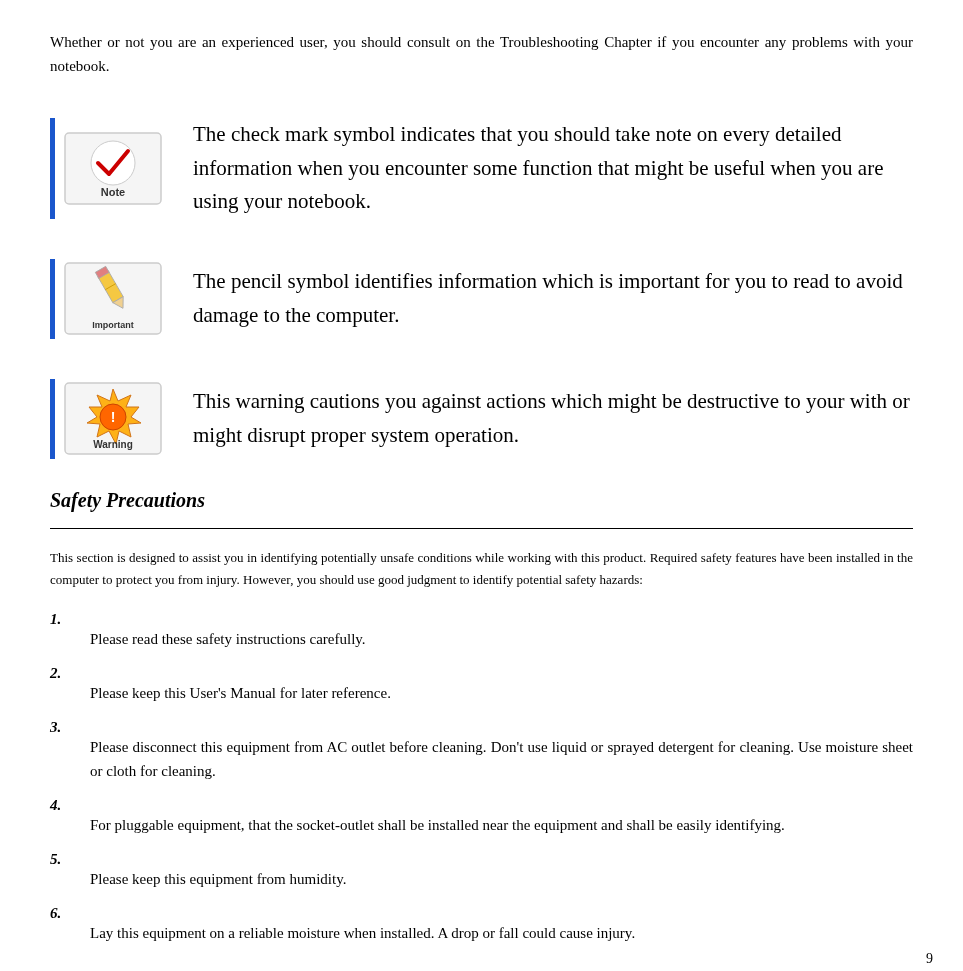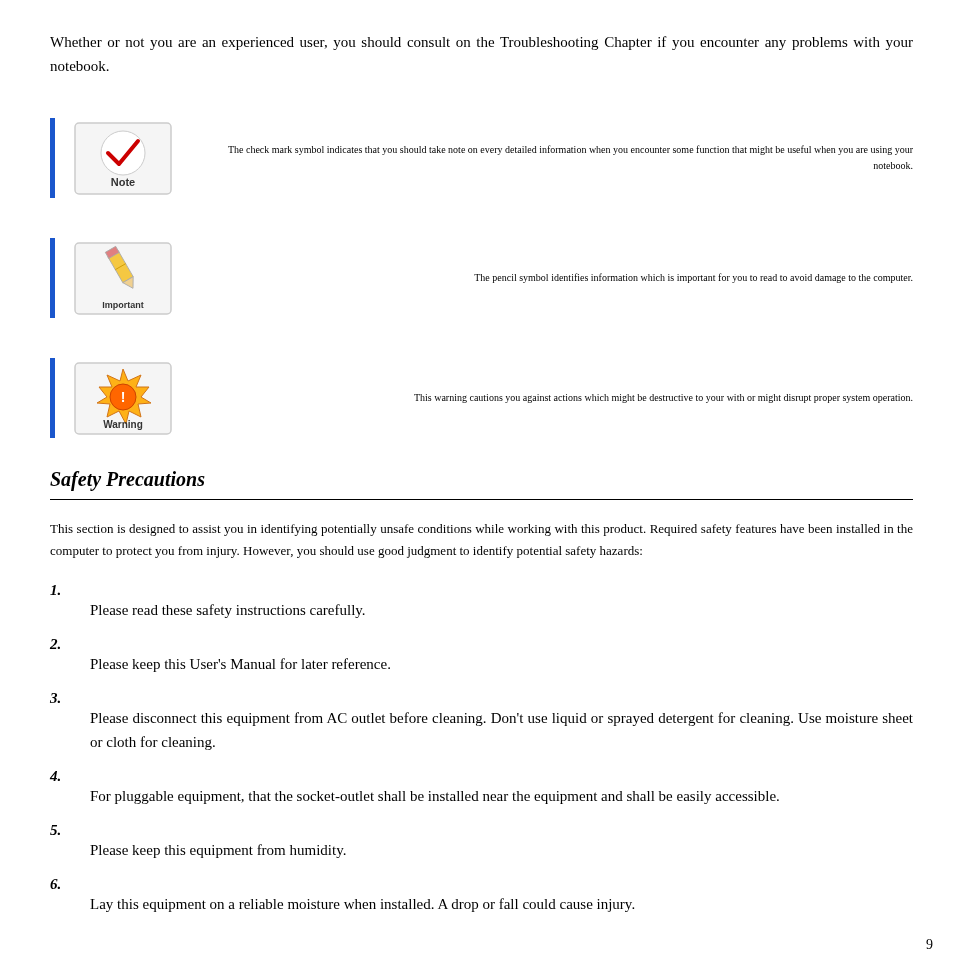--- a/index.html
+++ b/index.html
@@ -45,28 +45,28 @@
       margin-right: 8px;
       flex-shrink: 0;
     }
 
     .icon-img-container {
       width: 110px;
       height: 80px;
       flex-shrink: 0;
       display: flex;
       align-items: center;
-      justify-content: flex-end;
+      justify-content: flex-start;
       margin-right: 20px;
     }
 
     .icon-description {
-      font-size: 10px;
+      font-size: 21px;
       line-height: 1.6;
-      text-align: right;
+      text-align: left;
       flex: 1;
     }
 
     
     .note-icon {
       width: 100px;
       height: 75px;
     }
 
     .important-icon {
@@ -76,21 +76,21 @@
 
     .warning-icon {
       width: 100px;
       height: 75px;
     }
 
     
     .safety-heading-container {
       border-bottom: 1px solid #000000;
       margin-bottom: 18px;
-      padding-bottom: 8px;
+      padding-bottom: 16px;
     }
 
     .safety-heading {
       font-size: 20px;
       font-weight: bold;
       font-style: italic;
       font-family: "Times New Roman", Times, serif;
     }
 
     .safety-intro {
@@ -225,21 +225,21 @@
   <li>
     <span class="list-num">2.</span>
     <span class="list-text">Please keep this User's Manual for later reference.</span>
   </li>
   <li>
     <span class="list-num">3.</span>
     <span class="list-text">Please disconnect this equipment from AC outlet before cleaning.  Don't use liquid or sprayed detergent for cleaning.  Use moisture sheet or cloth for cleaning.</span>
   </li>
   <li>
     <span class="list-num">4.</span>
-    <span class="list-text">For pluggable equipment, that the socket-outlet shall be installed near the equipment and shall be easily accessible.</span>
+    <span class="list-text">For pluggable equipment, that the socket-outlet shall be installed near the equipment and shall be easily identifying.</span>
   </li>
   <li>
     <span class="list-num">5.</span>
     <span class="list-text">Please keep this equipment from humidity.</span>
   </li>
   <li>
     <span class="list-num">6.</span>
     <span class="list-text">Lay this equipment on a reliable moisture when installed.  A drop or fall could cause injury.</span>
   </li>
 </ol>

